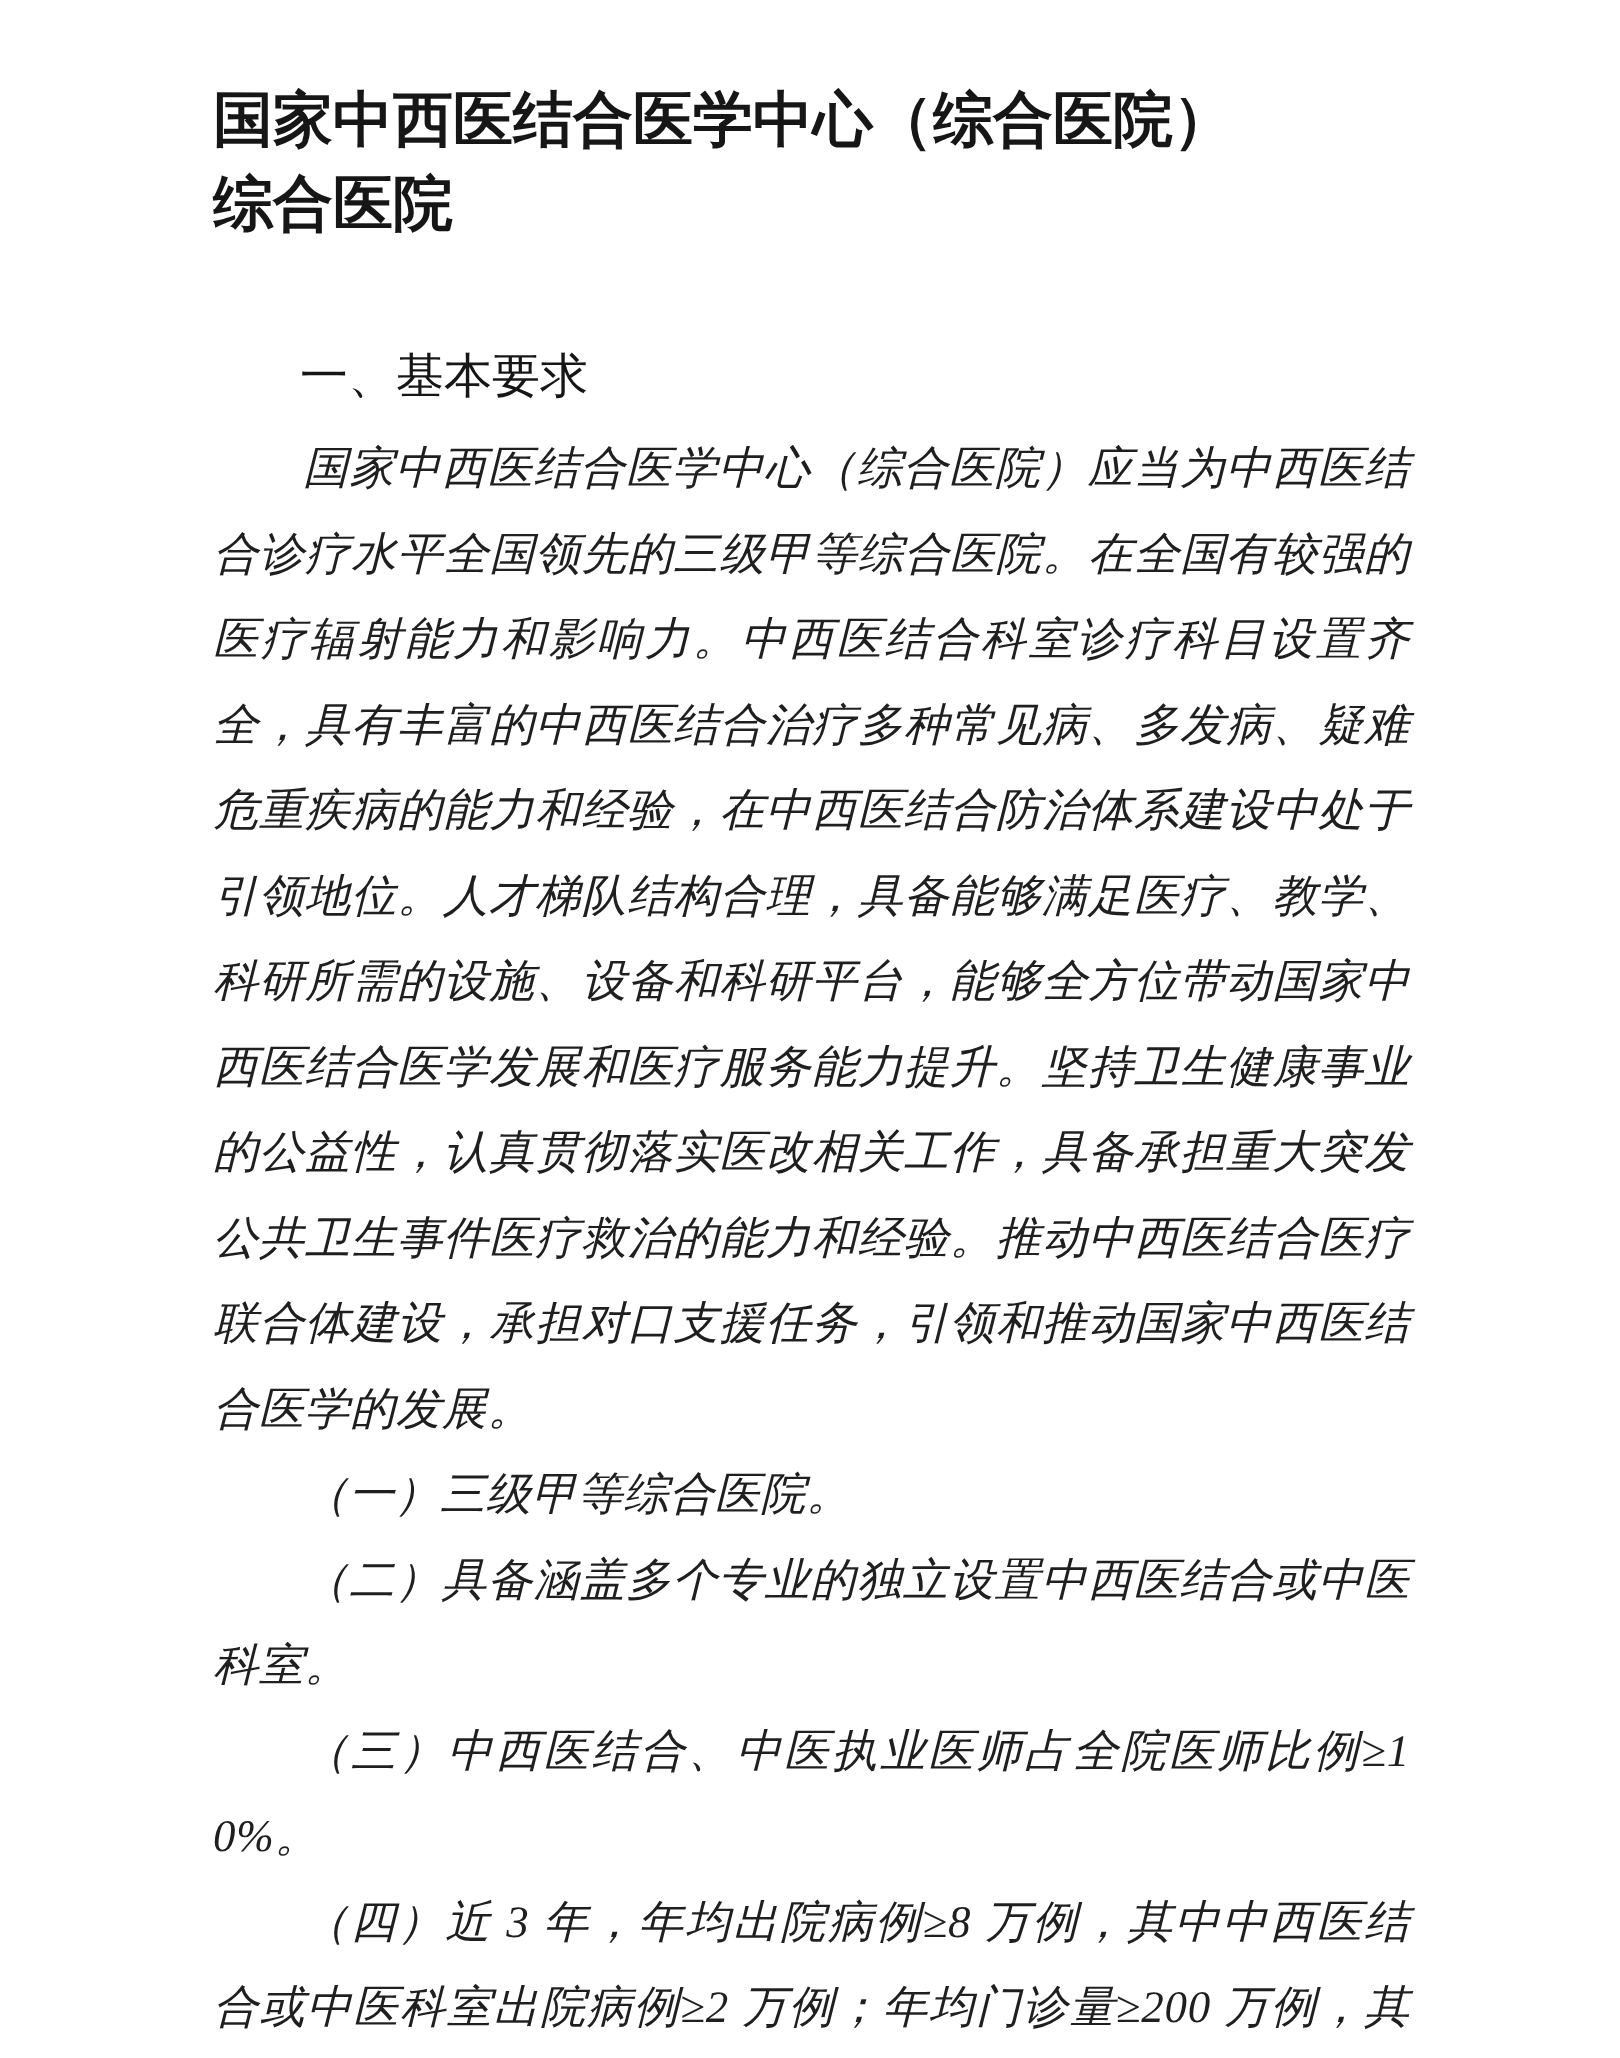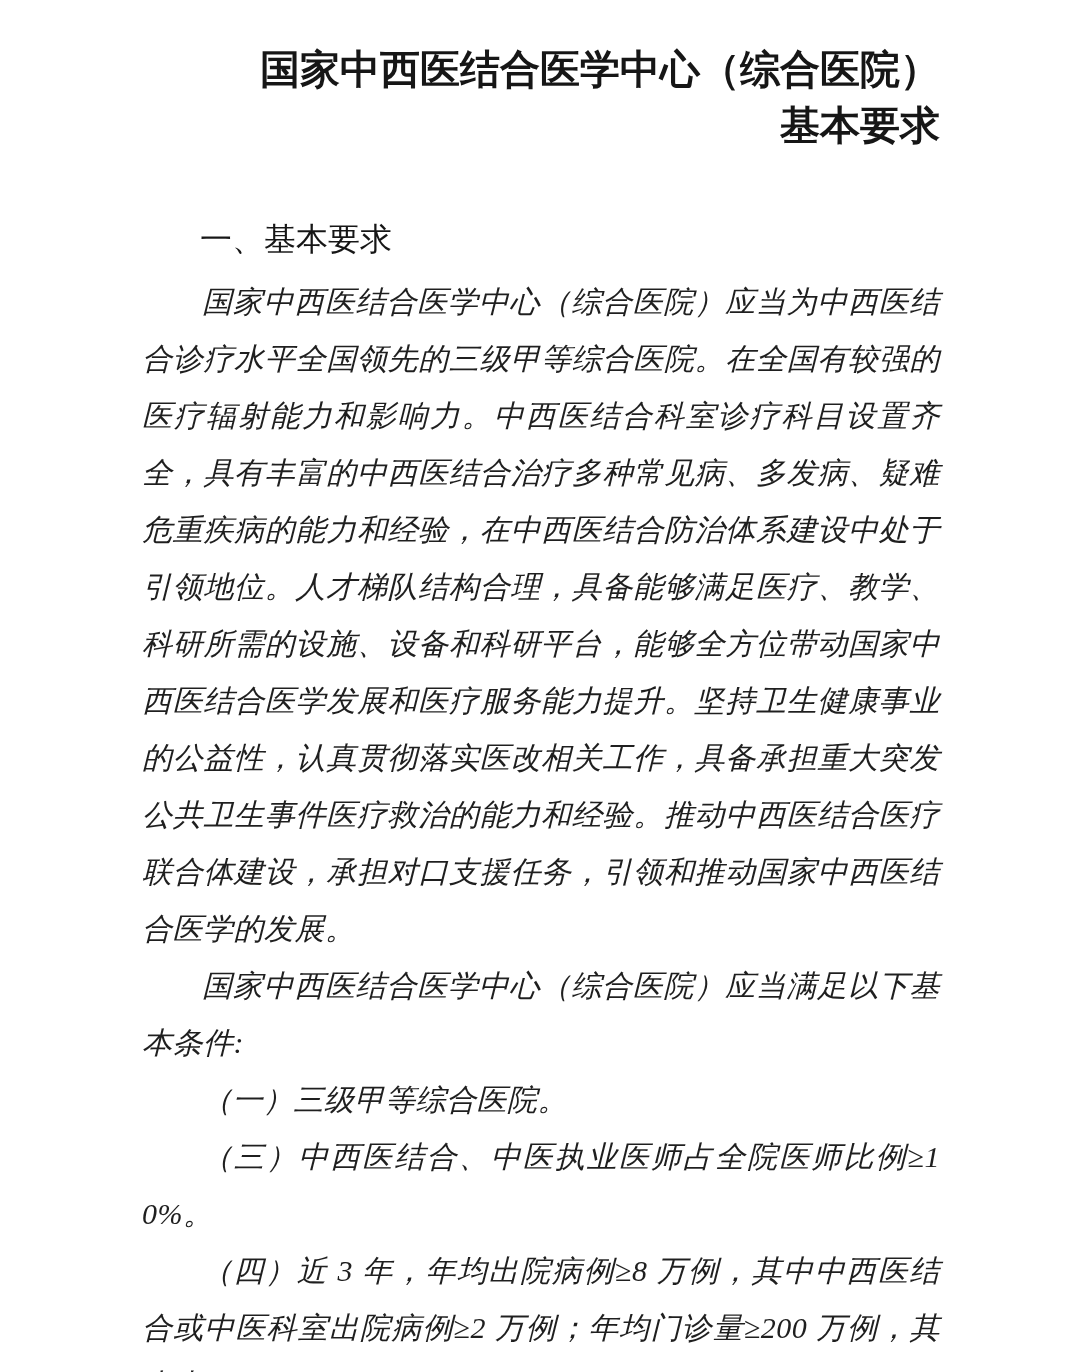--- a/index.html
+++ b/index.html
@@ -16,22 +16,22 @@
     box-sizing: border-box;
     padding: 40px 140px 0 142px;
     color: #1f1f1f;
     overflow: hidden;
   }
   .doc-title {
     font-family: "Liberation Sans", "DejaVu Sans", sans-serif;
     font-weight: 700;
     font-size: 40px;
     line-height: 56px;
-    text-align: right;
-    margin: 1px 0 0 0;
+    text-align: left;
+    margin: 12px 0 0 0;
     color: #161616;
   }
   .section-heading {
     font-family: "Liberation Sans", "DejaVu Sans", sans-serif;
     font-weight: 400;
     font-size: 32px;
     line-height: 44px;
     margin: 64px 0 0 0;
     text-indent: 58px;
     color: #161616;
@@ -52,29 +52,29 @@
     margin-top: 12px;
   }
 </style>
 </head>
 <body>
 
 <div class="page">
 
   <h1 class="doc-title">
     <div>国家中西医结合医学中心（综合医院）</div>
-    <div>基本要求</div>
+    <div>综合医院</div>
   </h1>
 
   <h2 class="section-heading">一、基本要求</h2>
 
   <p class="para para-first">国家中西医结合医学中心（综合医院）应当为中西医结合诊疗水平全国领先的三级甲等综合医院。在全国有较强的医疗辐射能力和影响力。中西医结合科室诊疗科目设置齐全，具有丰富的中西医结合治疗多种常见病、多发病、疑难危重疾病的能力和经验，在中西医结合防治体系建设中处于引领地位。人才梯队结构合理，具备能够满足医疗、教学、科研所需的设施、设备和科研平台，能够全方位带动国家中西医结合医学发展和医疗服务能力提升。坚持卫生健康事业的公益性，认真贯彻落实医改相关工作，具备承担重大突发公共卫生事件医疗救治的能力和经验。推动中西医结合医疗联合体建设，承担对口支援任务，引领和推动国家中西医结合医学的发展。</p>
 
-  <p class="para">国家中西医结合医学中心（综合医院）应当满足以下基本条件:</p>
 
   <p class="para">（一）三级甲等综合医院。</p>
 
+  <p class="para">（二）具备涵盖多个专业的独立设置中西医结合或中医科室。</p>
 
   <p class="para">（三）中西医结合、中医执业医师占全院医师比例≥10%。</p>
 
   <p class="para">（四）近 3 年，年均出院病例≥8 万例，其中中西医结合或中医科室出院病例≥2 万例；年均门诊量≥200 万例，其中中西</p>
 
 </div>
 
 </body></html>

